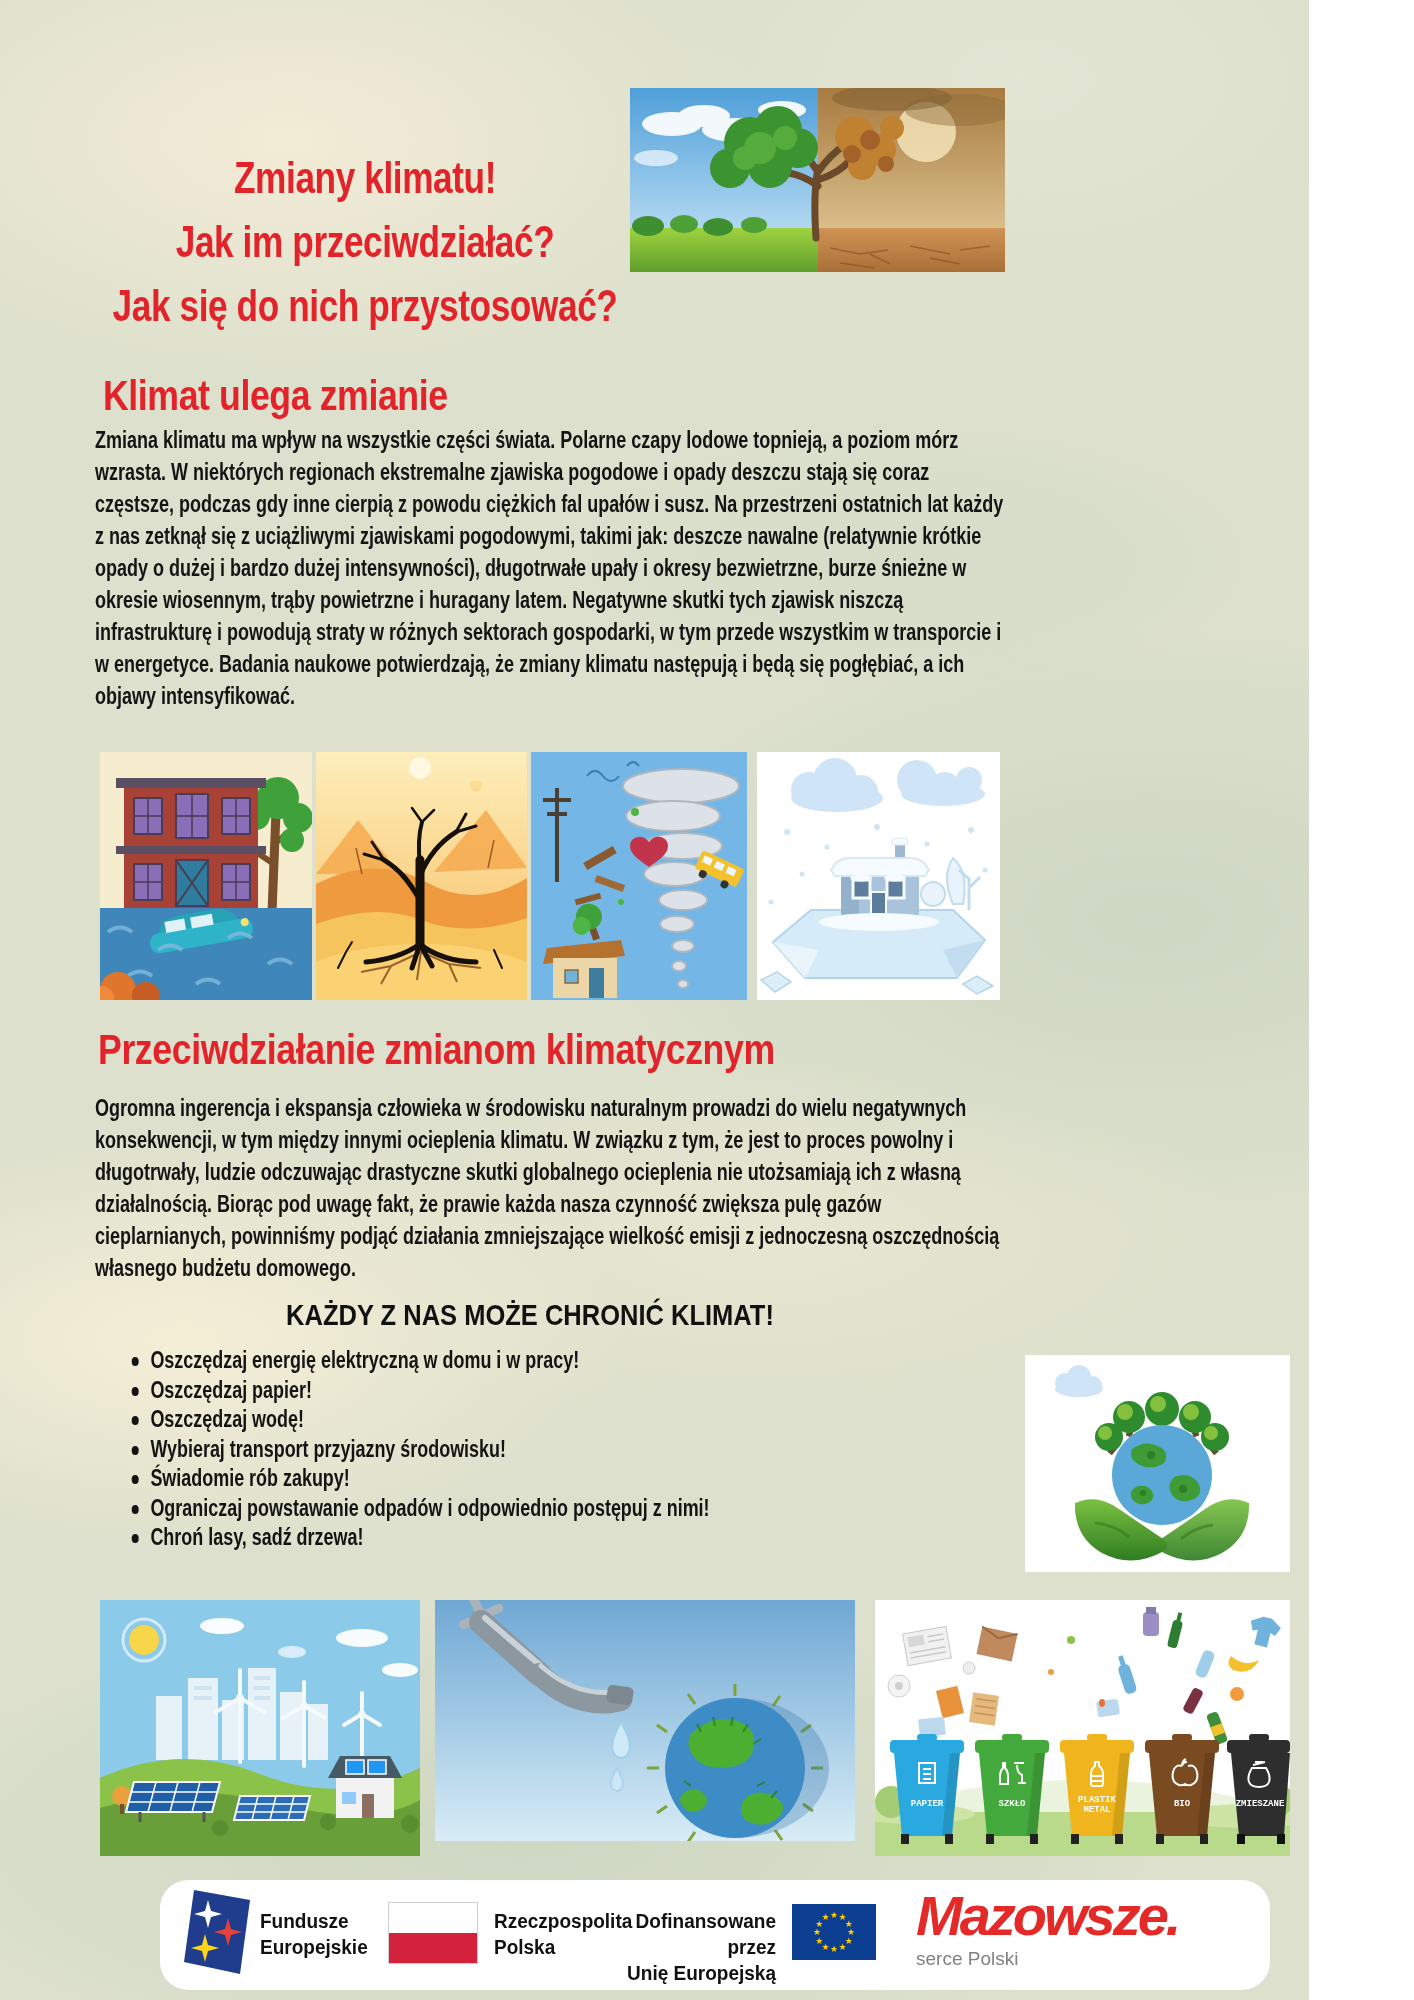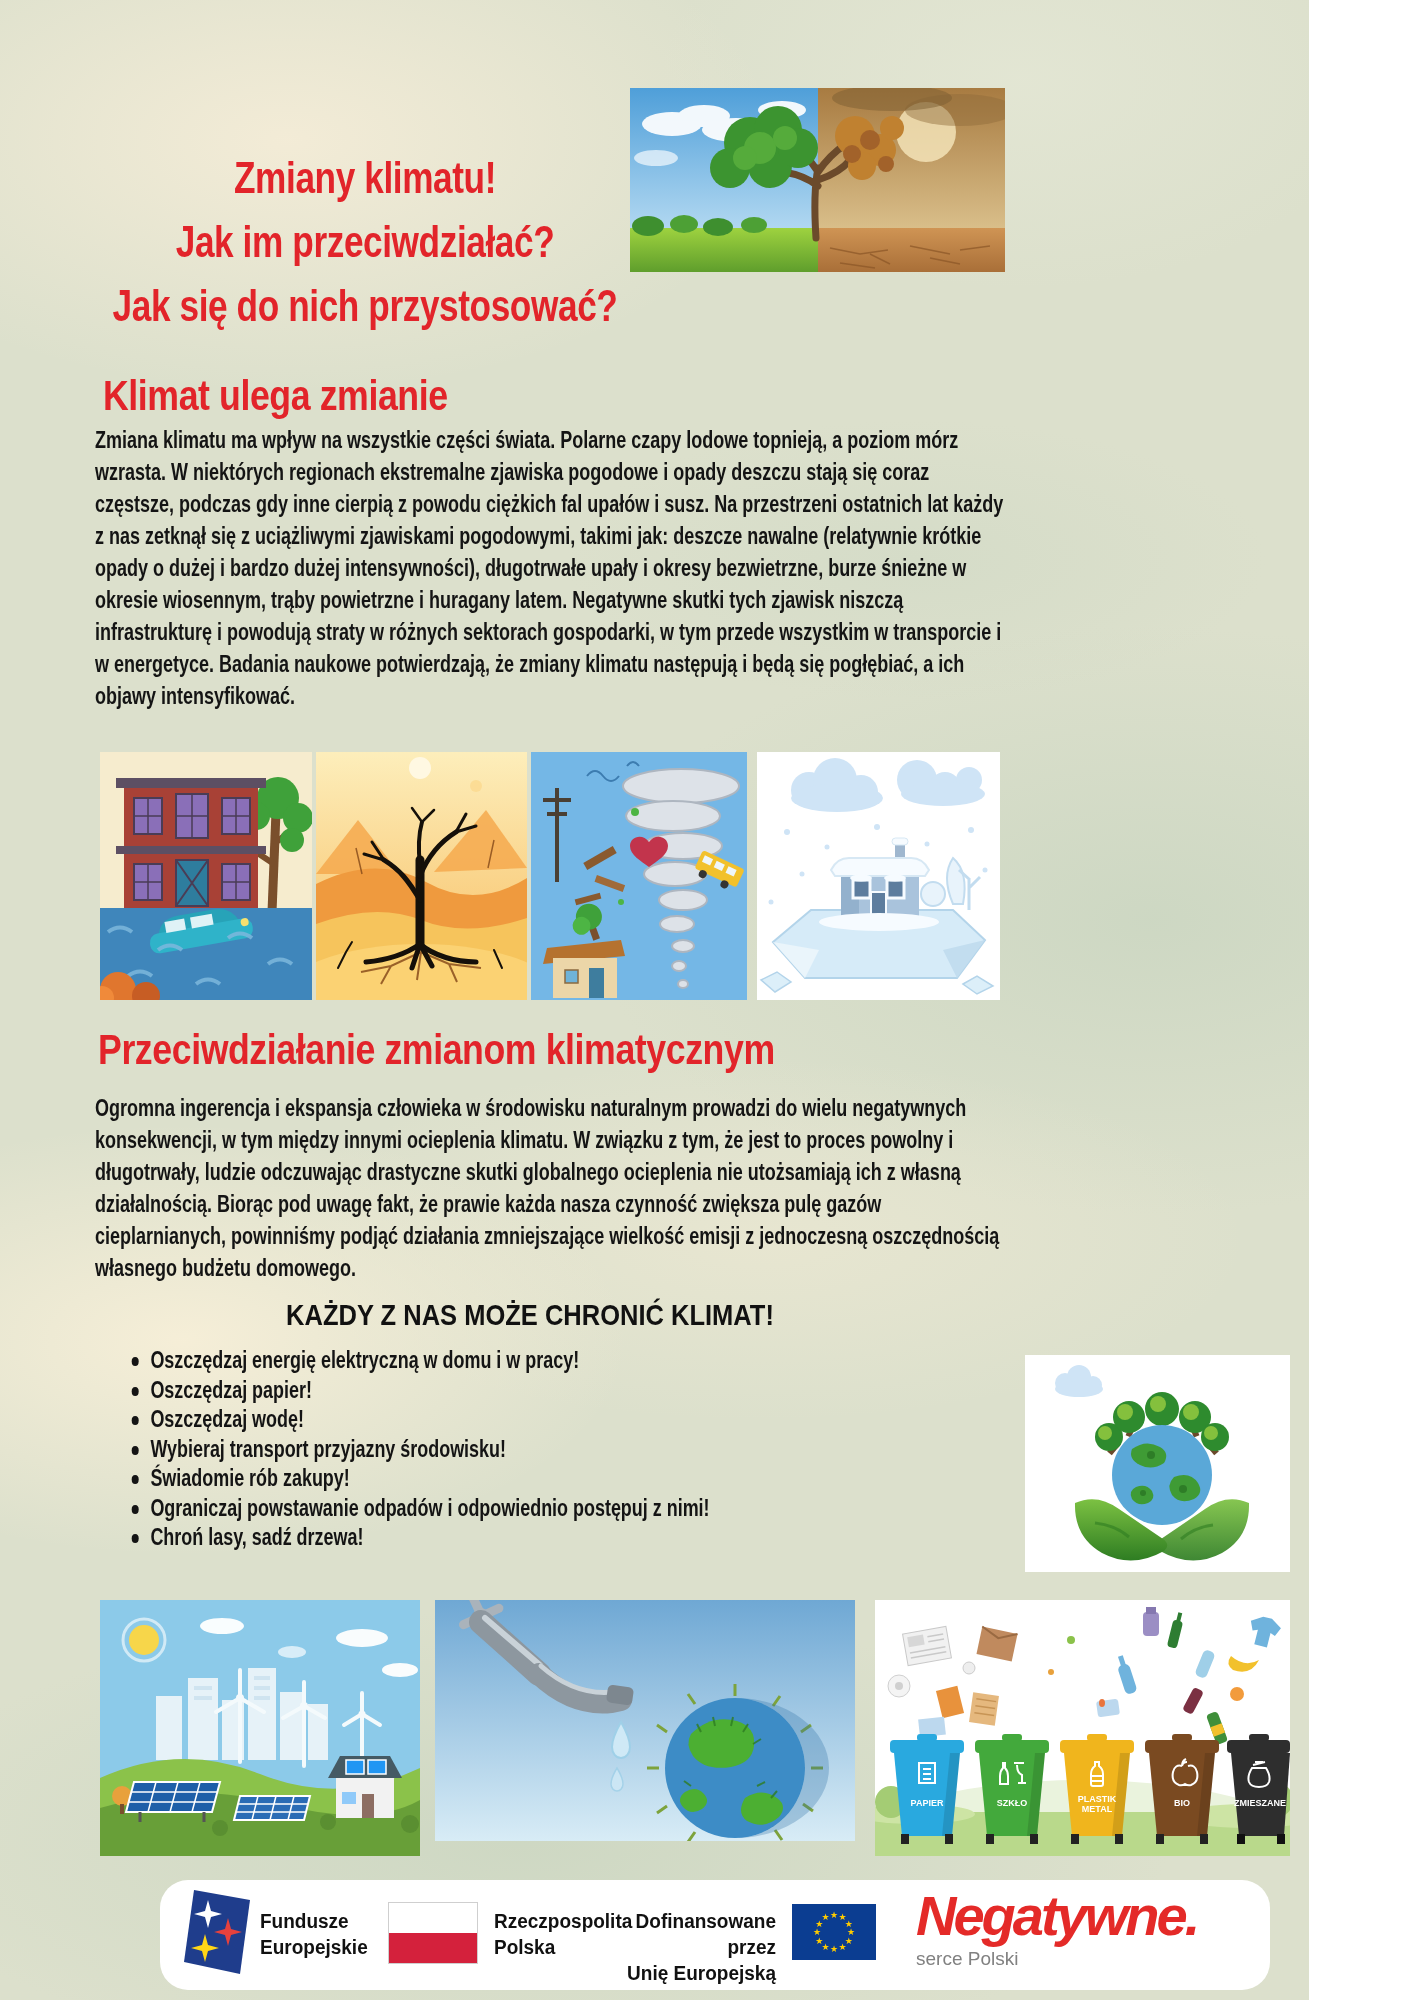--- a/index.html
+++ b/index.html
@@ -20,21 +20,21 @@
   .h-red{color:#e2242a;font-weight:bold;font-size:42px;white-space:nowrap;
     transform:scaleX(.85);transform-origin:0 0;letter-spacing:-.5px;}
   .para{color:#141414;font-weight:bold;font-size:24px;line-height:32px;width:1220px;
     transform:scaleX(.75);transform-origin:0 0;}
   .actions-heading{left:60px;top:1298px;width:940px;text-align:center;color:#111;
     font-weight:bold;font-size:30px;transform:scaleX(.85);transform-origin:50% 0;}
   ul.actions{left:127px;top:1346px;width:1100px;margin:0;padding:0;list-style:none;
     transform:scaleX(.78);transform-origin:0 0;}
   ul.actions li{position:relative;color:#141414;font-weight:bold;font-size:23px;line-height:29.5px;padding-left:30px;}
   ul.actions li::before{content:"";position:absolute;left:6px;top:11px;width:9px;height:9px;border-radius:50%;background:#141414;}
-  .img{position:absolute;overflow:hidden;}
+  .img{position:absolute;overflow:hidden;font-family:Liberation Mono, monospace;}
   .img svg{display:block;}
   .footer{left:160px;top:1880px;width:1110px;height:110px;background:#fff;border-radius:28px;}
   .ft-label{position:absolute;color:#111;font-size:20px;line-height:26px;font-weight:bold;
     transform:scaleX(.95);transform-origin:0 0;}
   .ft-label.right{text-align:right;transform-origin:100% 0;}
   .pl-flag{position:absolute;left:228px;top:22px;width:88px;height:60px;border:1px solid #cfcfcf;background:#fff;}
   .pl-flag .red{position:absolute;left:0;top:50%;width:100%;height:50%;background:#d4213c;}
   .mazowsze{position:absolute;left:756px;top:6px;width:340px;}
   .mazowsze .logo{color:#e42a28;font-size:56px;font-weight:bold;font-style:italic;letter-spacing:-3px;line-height:60px;white-space:nowrap;}
   .mazowsze .sub{color:#818181;font-size:19px;margin-top:2px;padding-right:6px;}
@@ -624,18 +624,18 @@
           <text x="50.5" y="45.7">★</text>
         <text x="42" y="48">★</text>
           <text x="33.5" y="45.7">★</text>
           <text x="27.3" y="39.5">★</text>
         <text x="25" y="31">★</text>
           <text x="27.3" y="22.5">★</text>
           <text x="33.5" y="16.3">★</text>
       </g>
     </svg>
     <div class="mazowsze">
-      <div class="logo">Negatywne.</div>
+      <div class="logo">Mazowsze.</div>
       <div class="sub">serce Polski</div>
     </div>
   </div>
 
 </div>
 
 </body></html>

